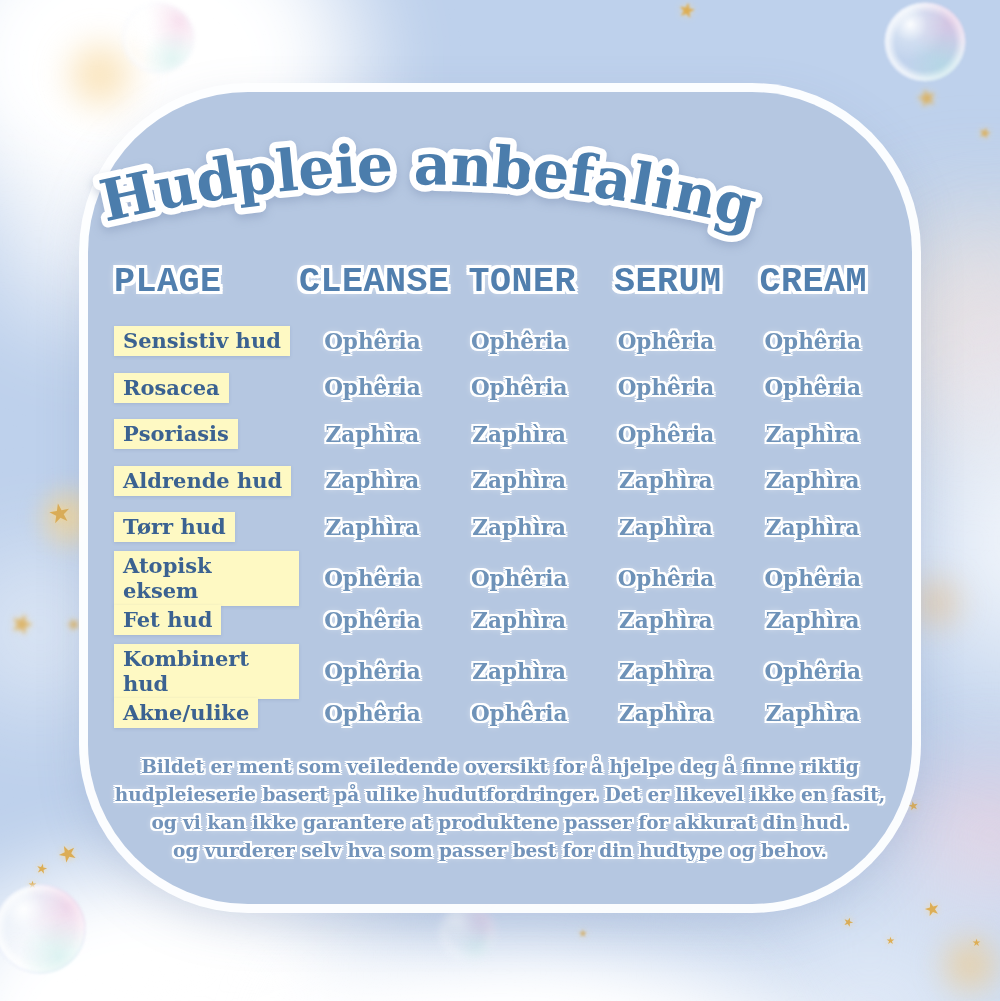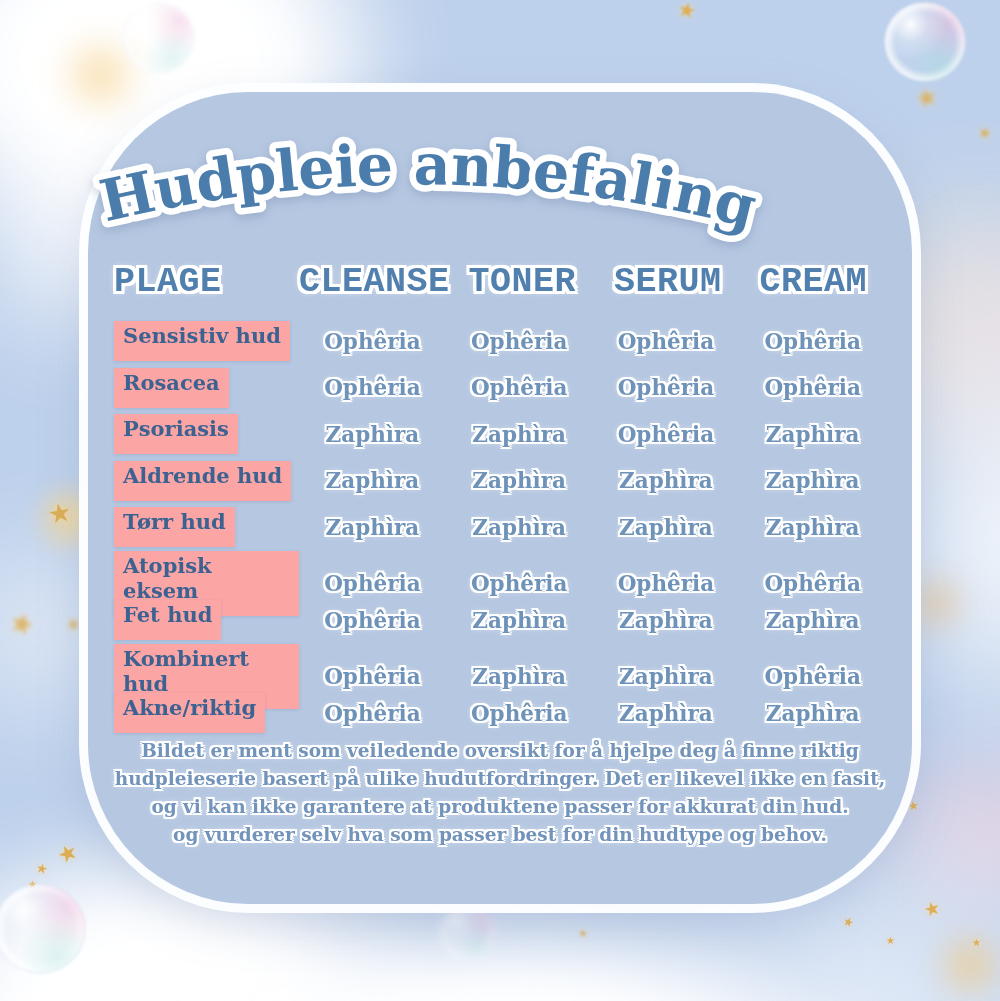--- a/index.html
+++ b/index.html
@@ -61,31 +61,31 @@
   .th {
     font-weight:bold; font-size:35px; letter-spacing:.5px; color:#517fae; text-align:center;
     text-shadow:-3px -3px 0 #fff, 3px -3px 0 #fff, -3px 3px 0 #fff, 3px 3px 0 #fff,
                 -3px 0 0 #fff, 3px 0 0 #fff, 0 -3px 0 #fff, 0 3px 0 #fff, 0 0 9px rgba(255,255,255,.9);
     font-family:Liberation Mono, monospace;
   }
   .th.first { text-align:left; }
   .tbody { margin-top:10px; }
   .trow { height:46.5px; }
   .chip {
-    display:inline-block; background:#fca5a5; color:#3b6291;
-    font-weight:bold; font-size:21px; padding:2px 9px 13px;
+    display:inline-block; background:#fef9c3; color:#3b6291;
+    font-weight:bold; font-size:21px; padding:2px 9px 3px;
     box-shadow:0 1px 3px rgba(110,130,170,.25);
   }
   .val {
     font-weight:bold; font-size:21.5px; color:#6e92b8; text-align:center;
     text-shadow:-2px -2px 0 #fff, 2px -2px 0 #fff, -2px 2px 0 #fff, 2px 2px 0 #fff,
                 -2px 0 0 #fff, 2px 0 0 #fff, 0 -2px 0 #fff, 0 2px 0 #fff, 0 0 7px rgba(255,255,255,.85);
   }
   .disclaimer {
-    text-align:center; font-weight:bold; font-size:18.5px;
+    margin-top:16px; text-align:center; font-weight:bold; font-size:18.5px;
     color:#7293ba; line-height:28px;
     text-shadow:-2px -2px 0 #fff, 2px -2px 0 #fff, -2px 2px 0 #fff, 2px 2px 0 #fff,
                 -2px 0 0 #fff, 2px 0 0 #fff, 0 -2px 0 #fff, 0 2px 0 #fff, 0 0 7px rgba(255,255,255,.9);
   }
   .disclaimer span { display:block; }
 </style>
 </head>
 <body>
 
 <div class="blob b1"></div>
@@ -196,21 +196,21 @@
       <div class="val">Zaphìra</div>
     </div>
     <div class="grid-row trow">
       <div><span class="chip">Kombinert hud</span></div>
       <div class="val">Ophêria</div>
       <div class="val">Zaphìra</div>
       <div class="val">Zaphìra</div>
       <div class="val">Ophêria</div>
     </div>
     <div class="grid-row trow">
-      <div><span class="chip">Akne/riktig</span></div>
+      <div><span class="chip">Akne/ulike</span></div>
       <div class="val">Ophêria</div>
       <div class="val">Ophêria</div>
       <div class="val">Zaphìra</div>
       <div class="val">Zaphìra</div>
     </div>
   </div>
 
   <div class="disclaimer">
     <span>Bildet er ment som veiledende oversikt for å hjelpe deg å finne riktig</span>
     <span>hudpleieserie basert på ulike hudutfordringer. Det er likevel ikke en fasit,</span>

